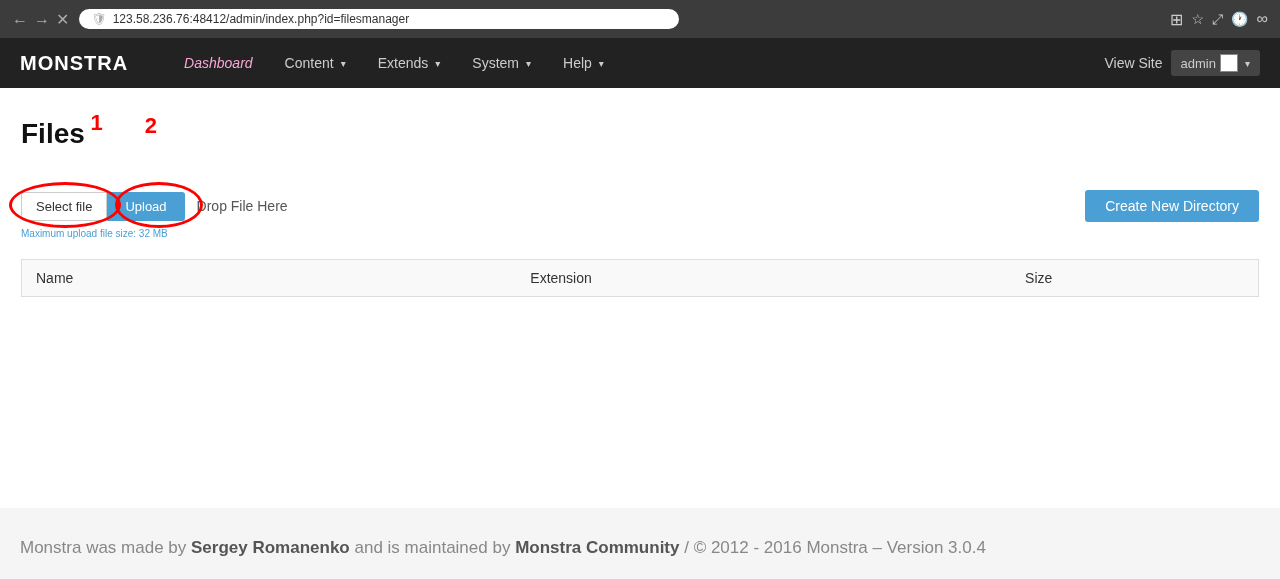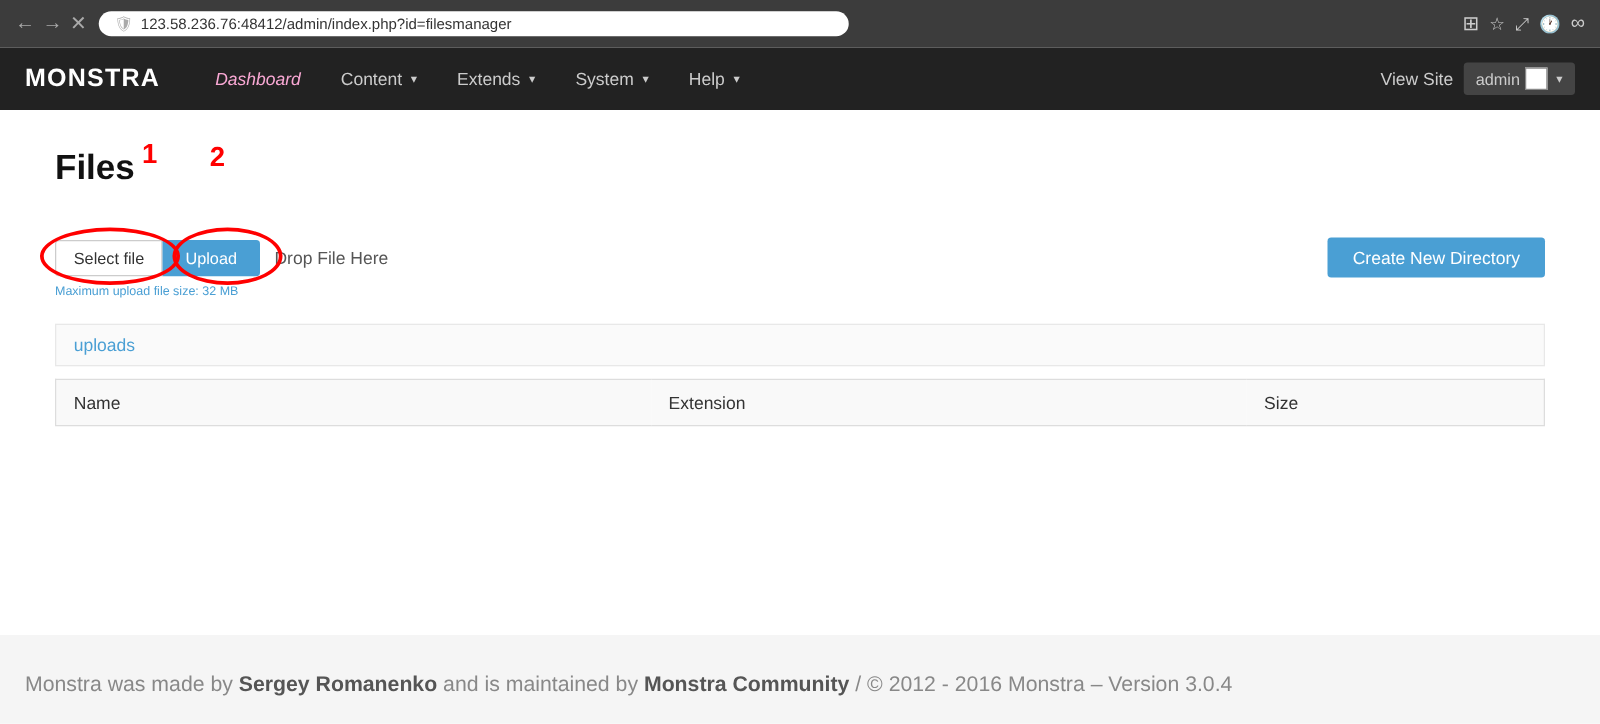--- a/index.html
+++ b/index.html
@@ -37,21 +37,21 @@
       color: white;
       display: flex;
       align-items: center;
       padding: 0 20px;
       height: 50px;
     }
     .navbar-brand {
       font-size: 20px;
       font-weight: bold;
       letter-spacing: 1px;
-      margin-right: 30px;
+      margin-right: 42px;
       color: white;
       text-align: right;
     }
     .nav-items { display: flex; align-items: center; gap: 4px; flex: 1; }
     .nav-item {
       color: #ccc;
       padding: 8px 14px;
       cursor: pointer;
       font-size: 14px;
       display: flex;
@@ -78,21 +78,21 @@
       height: 18px;
       background: #fff;
       border: 1px solid #888;
       display: inline-block;
     }
 
     
     .main-content {
       background: white;
       min-height: 420px;
-      padding: 30px 44px 20px;
+      padding: 30px 21px 20px;
     }
 
     .page-title {
       font-size: 28px;
       font-weight: bold;
       color: #111;
       margin-bottom: 20px;
     }
 
     .select-file-btn {
@@ -266,21 +266,20 @@
 
       <button class="select-file-btn">Select file</button>
       <button class="upload-btn">Upload</button>
       <span class="drop-text">Drop File Here</span>
     </div>
     <button class="create-dir-btn">Create New Directory</button>
   </div>
 
   <div class="max-size">Maximum upload file size: 32 MB</div>
 
-  <a class="uploads-link">uploads</a>
 
   <table class="file-table">
     <thead>
       <tr>
         <th>Name</th>
         <th>Extension</th>
         <th>Size</th>
       </tr>
     </thead>
     <tbody>

